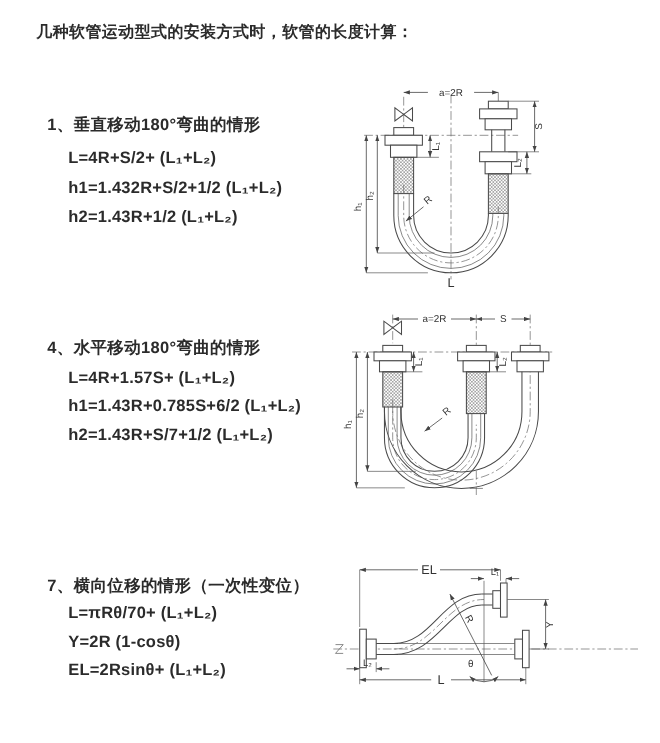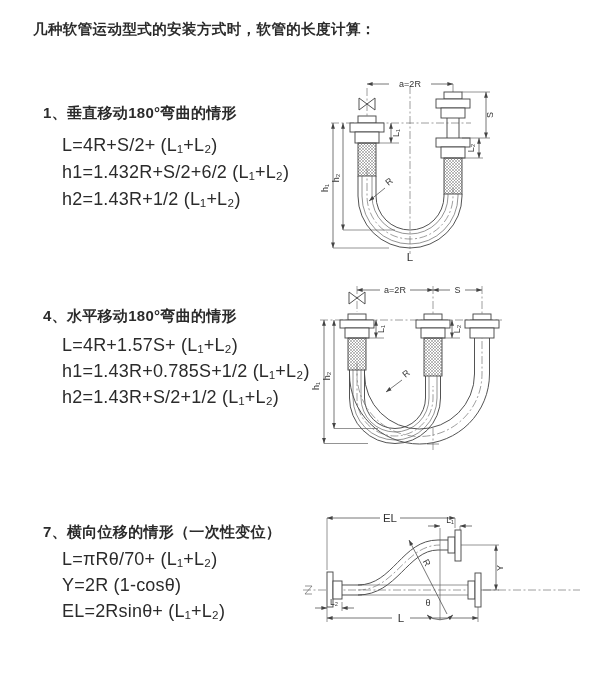--- a/index.html
+++ b/index.html
@@ -8,48 +8,48 @@
     background:#ffffff;
     position:relative;
     overflow:hidden;
     font-family:"Liberation Sans","DejaVu Sans",sans-serif;
     color:#2b2b2b;
     -webkit-font-smoothing:antialiased;
   }
   .abs{position:absolute;white-space:nowrap;}
   .title{left:33px;top:20px;font-size:14.5px;font-weight:700;letter-spacing:0.4px;}
   .heading{font-size:15px;font-weight:700;letter-spacing:0.3px;}
-  .formula{font-size:18px;font-weight:400;letter-spacing:0.2px;}
+  .formula{font-size:15px;font-weight:700;letter-spacing:0.2px;}
   svg{position:absolute;overflow:visible;}
   svg .ln{stroke:#4a4a4a;stroke-width:0.95;fill:none;}
   svg .thin{stroke:#5a5a5a;stroke-width:0.65;fill:none;}
   svg .cl{stroke:#6a6a6a;stroke-width:0.65;fill:none;stroke-dasharray:8 2.5 2 2.5;}
   svg .dim{stroke:#4a4a4a;stroke-width:0.75;fill:none;}
   svg .fit{fill:#ffffff;stroke:#4a4a4a;stroke-width:0.95;}
   svg .braid{fill:url(#hatch);stroke:#4a4a4a;stroke-width:0.95;}
   svg text.lb{font-family:"Liberation Sans","DejaVu Sans",sans-serif;font-size:9px;fill:#333;}
   svg text.lb-big{font-family:"Liberation Sans","DejaVu Sans",sans-serif;font-size:11.5px;fill:#333;}
 </style>
 </head>
 <body>
 
 <div class="abs title">几种软管运动型式的安装方式时，软管的长度计算：</div>
 
 <div>
   <div class="abs heading" style="left:43px;top:104px">1、垂直移动180°弯曲的情形</div>
   <div class="abs formula" style="left:62px;top:135px">L=4R+S/2+ (L₁+L₂)</div>
-  <div class="abs formula" style="left:62px;top:162px">h1=1.432R+S/2+6/2 (L₁+L₂)</div>
+  <div class="abs formula" style="left:62px;top:162px">h1=1.432R+S/2+1/2 (L₁+L₂)</div>
   <div class="abs formula" style="left:62px;top:189px">h2=1.43R+1/2 (L₁+L₂)</div>
 </div>
 
 <div>
   <div class="abs heading" style="left:43px;top:307px">4、水平移动180°弯曲的情形</div>
   <div class="abs formula" style="left:62px;top:335px">L=4R+1.57S+ (L₁+L₂)</div>
-  <div class="abs formula" style="left:62px;top:361px">h1=1.43R+0.785S+1/2 (L₁+L₂)</div>
-  <div class="abs formula" style="left:62px;top:387px">h2=1.43R+S/2+1/2 (L₁+L₂)</div>
+  <div class="abs formula" style="left:62px;top:361px">h1=1.43R+0.785S+6/2 (L₁+L₂)</div>
+  <div class="abs formula" style="left:62px;top:387px">h2=1.43R+S/7+1/2 (L₁+L₂)</div>
 </div>
 
 <div>
   <div class="abs heading" style="left:43px;top:523px">7、横向位移的情形（一次性变位）</div>
   <div class="abs formula" style="left:62px;top:549px">L=πRθ/70+ (L₁+L₂)</div>
   <div class="abs formula" style="left:62px;top:575px">Y=2R (1-cosθ)</div>
   <div class="abs formula" style="left:62px;top:601px">EL=2Rsinθ+ (L₁+L₂)</div>
 </div>
 
 <svg style="left:303px;top:68px" width="292" height="196" viewBox="0 0 292 196">

